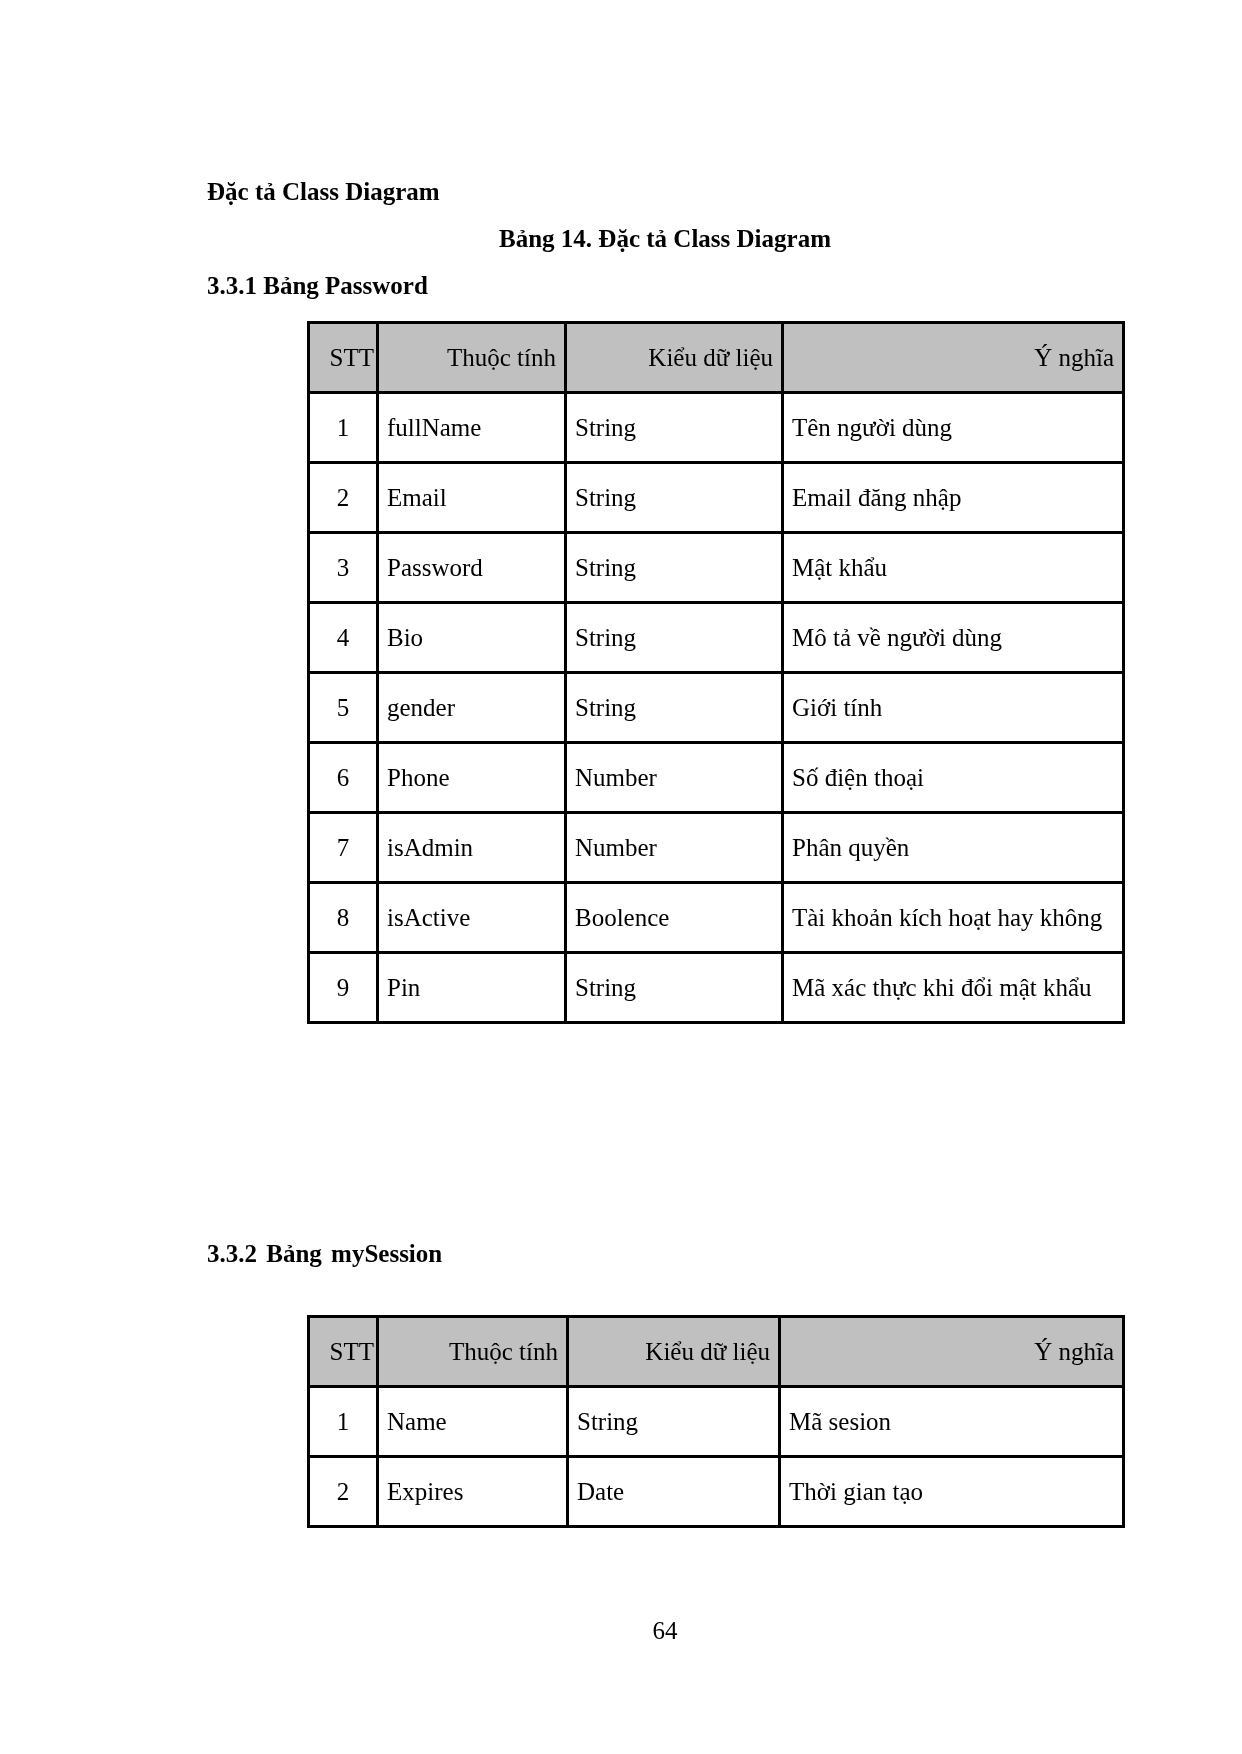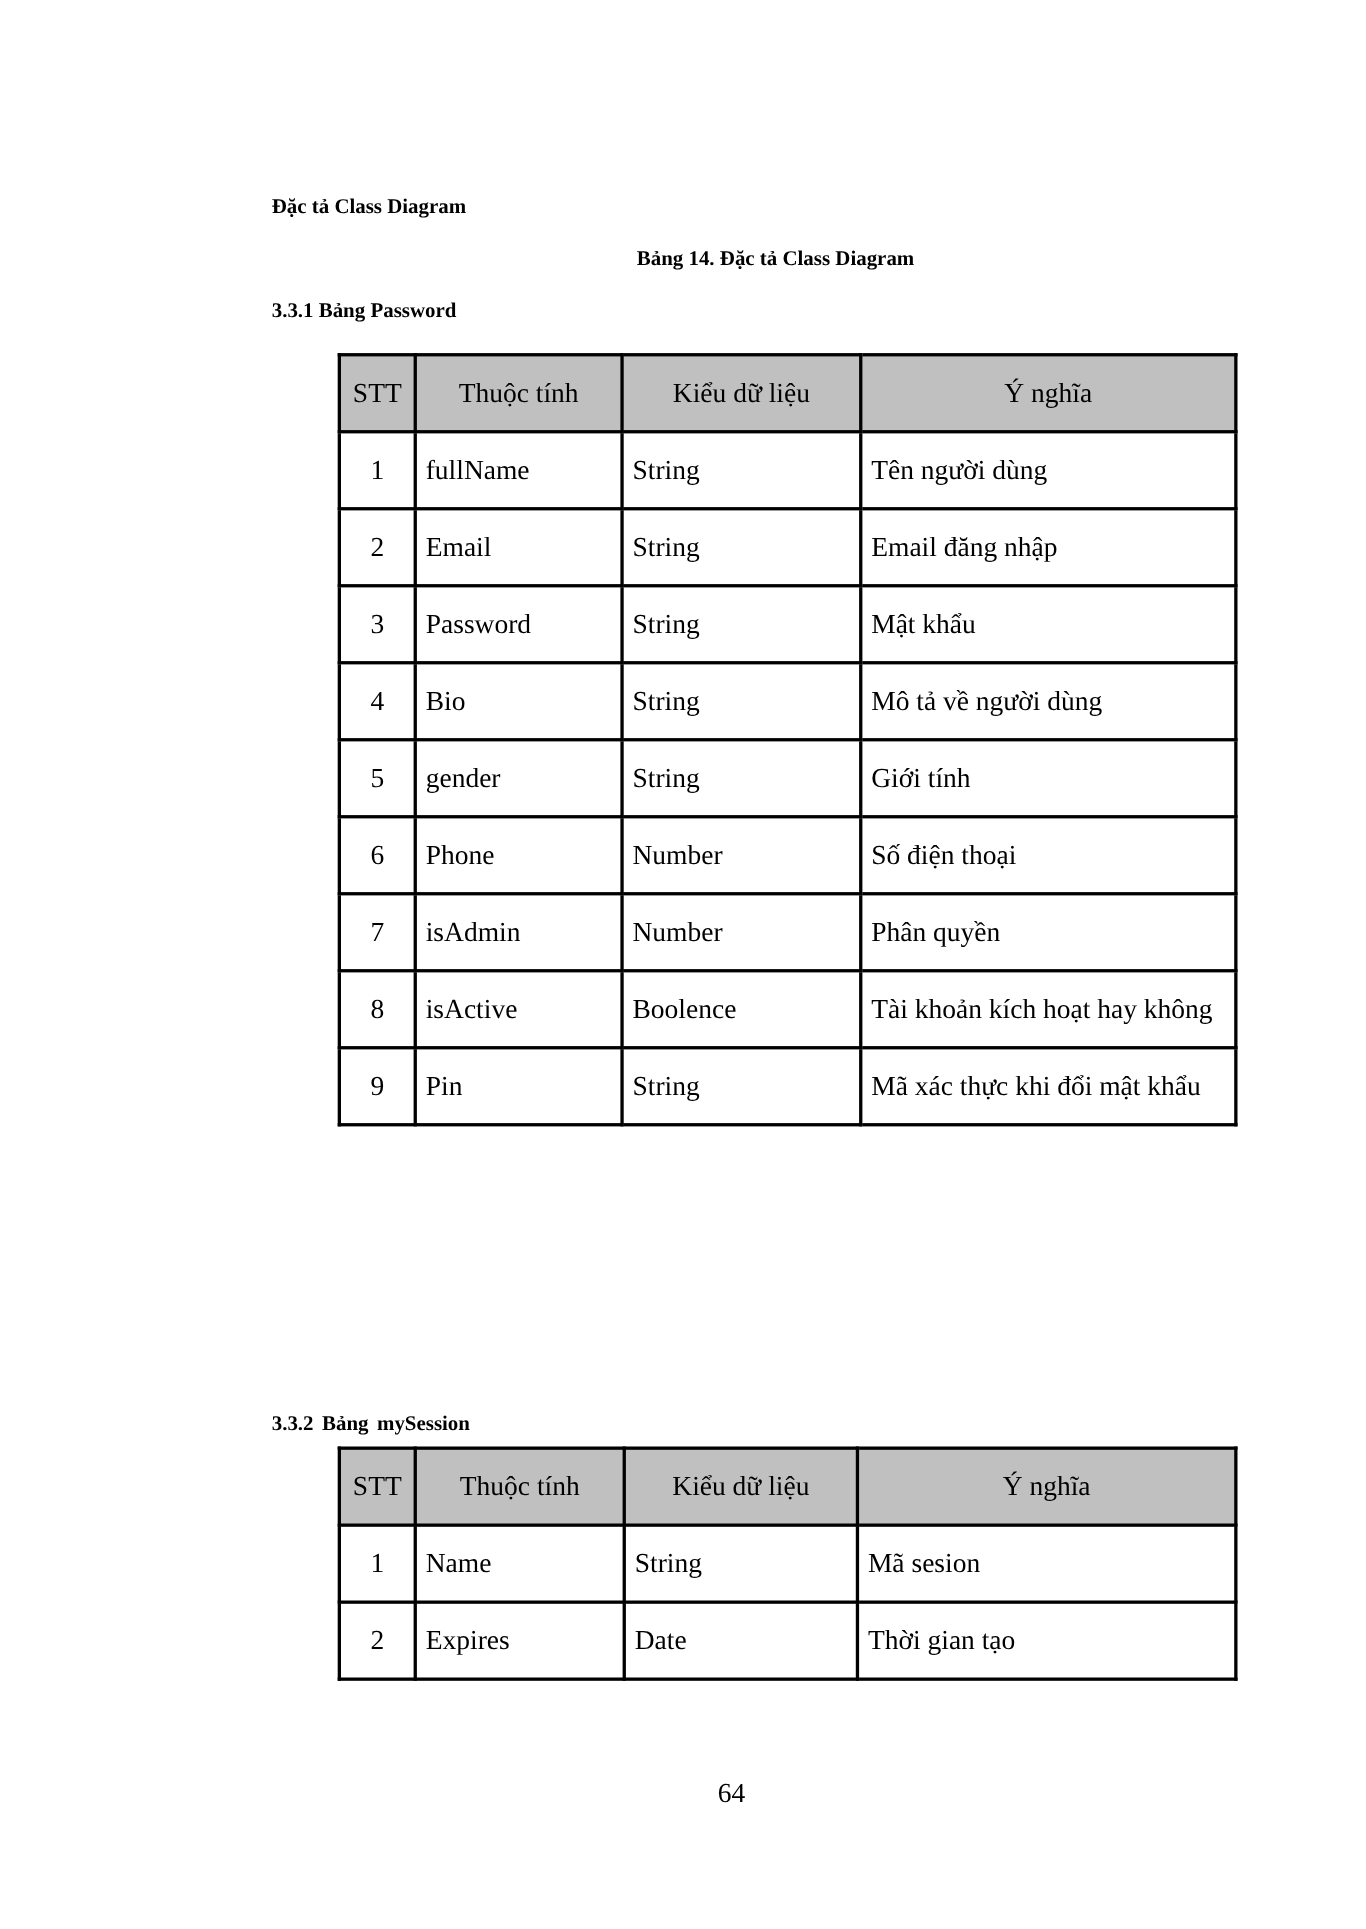--- a/index.html
+++ b/index.html
@@ -1,35 +1,35 @@
 <!DOCTYPE html>
 <html><head>
 <meta charset="utf-8">
 <style>
   html, body { margin: 0; padding: 0; background: #ffffff; }
   body {
     width: 1242px; height: 1754px; position: relative; overflow: hidden;
     font-family: "Liberation Serif", "DejaVu Serif", serif; color: #000;
   }
-  .h-bold { position: absolute; font-weight: bold; font-size: 19px; white-space: nowrap; margin-left: 40px; }
+  .h-bold { position: absolute; font-weight: bold; font-size: 25px; white-space: nowrap; }
   #h1 { left: 207px; top: 178px; }
   #caption { left: 0; width: 1330px; text-align: center; top: 225px; }
   #h2 { left: 207px; top: 272px; }
-  #h3 { left: 207px; top: 1284px; word-spacing: 3px; }
+  #h3 { left: 207px; top: 1240px; word-spacing: 3px; }
 
   table.spec {
     position: absolute; left: 307px; width: 815px;
     border-collapse: collapse; table-layout: fixed;
     font-size: 25px; font-family: "Liberation Serif", "DejaVu Serif", serif;
   }
   table.spec td, table.spec th {
     border: 3px solid #000; vertical-align: top; padding: 0 8px;
     font-weight: normal; line-height: 47px; padding-top: 10px; padding-bottom: 8px;
   }
-  table.spec th { background: #c0c0c0; text-align: center; }
+  table.spec th { background: #c0c0c0; text-align: right; }
   table.spec td.stt { text-align: center; padding: 10px 2px 8px 2px; }
   table.spec th.stt { padding: 10px 2px 8px 2px; }
   #t1 { top: 321px; }
   #t2 { top: 1315px; }
   td.justify { text-align: justify; text-align-last: left; }
   #t1 tr, #t2 tr { height: 70px; }
 
   #page-number {
     position: absolute; left: 0; width: 1330px; text-align: center;
     top: 1617px; font-size: 25px;

